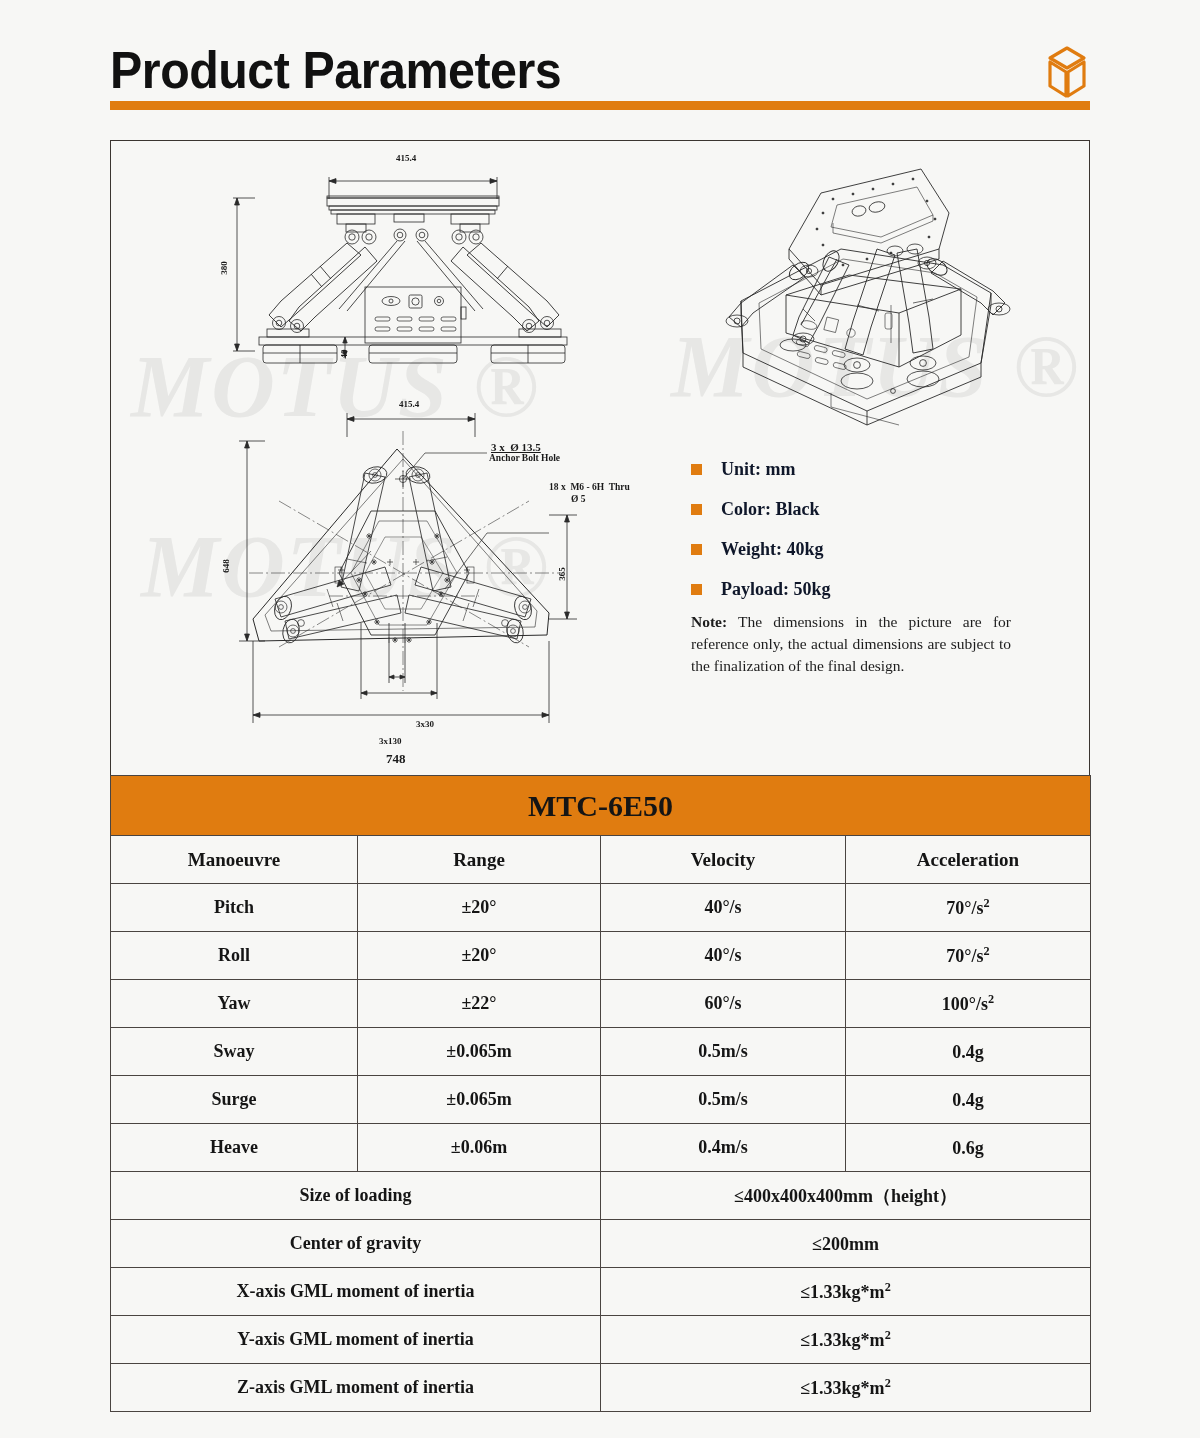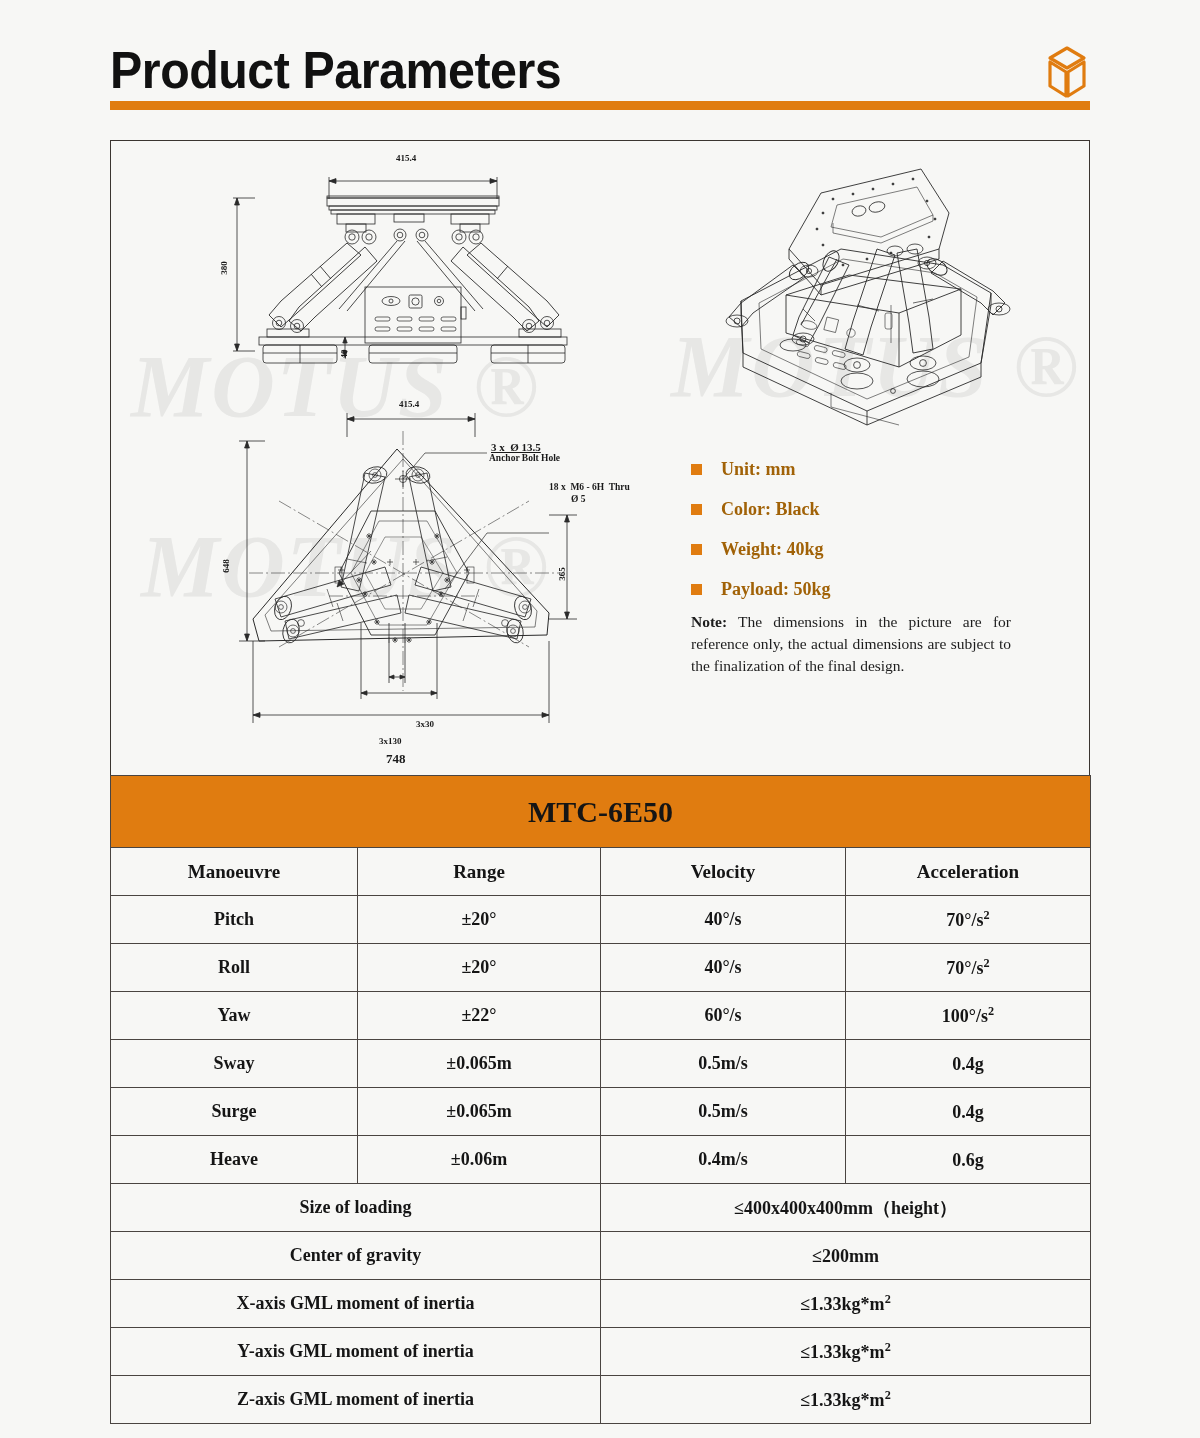--- a/index.html
+++ b/index.html
@@ -71,21 +71,21 @@
     letter-spacing: 2px;
   }
 
   
   #specs { position: absolute; left: 580px; top: 318px; width: 380px; }
   .spec-row { display: flex; align-items: center; margin-bottom: 19px; }
   .spec-bullet {
     width: 11px; height: 11px; background: #e07c10;
     margin-right: 19px; flex: none;
   }
-  .spec-text { font-size: 18px; font-weight: bold; color: #a16207; }
+  .spec-text { font-size: 18px; font-weight: bold; color: #0f172a; }
   #note {
     position: absolute; left: 580px; top: 470px; width: 320px;
     font-size: 15.5px; line-height: 1.42; color: #1d1d1d;
     text-align: justify;
   }
   #note b { font-weight: bold; }
 
   
   #spec-table {
     position: absolute; left: 110px; top: 775px;
@@ -99,21 +99,21 @@
     vertical-align: middle;
     font-family: "Liberation Serif", serif;
     color: #151515;
     background: #f7f7f5;
   }
   #model-header {
     background: #e07c10 !important;
     color: #ffffff;
     font-size: 30px;
     font-weight: bold;
-    height: 72px;
+    height: 60px;
     border-color: #4a4441;
   }
   .col-head { font-size: 19px; font-weight: bold; height: 48px; }
   .cell { font-size: 18px; font-weight: bold; height: 48px; }
   .cell-label { font-size: 18px; font-weight: bold; }
   sup { font-size: 0.68em; vertical-align: super; }
 </style>
 </head>
 <body>
 

